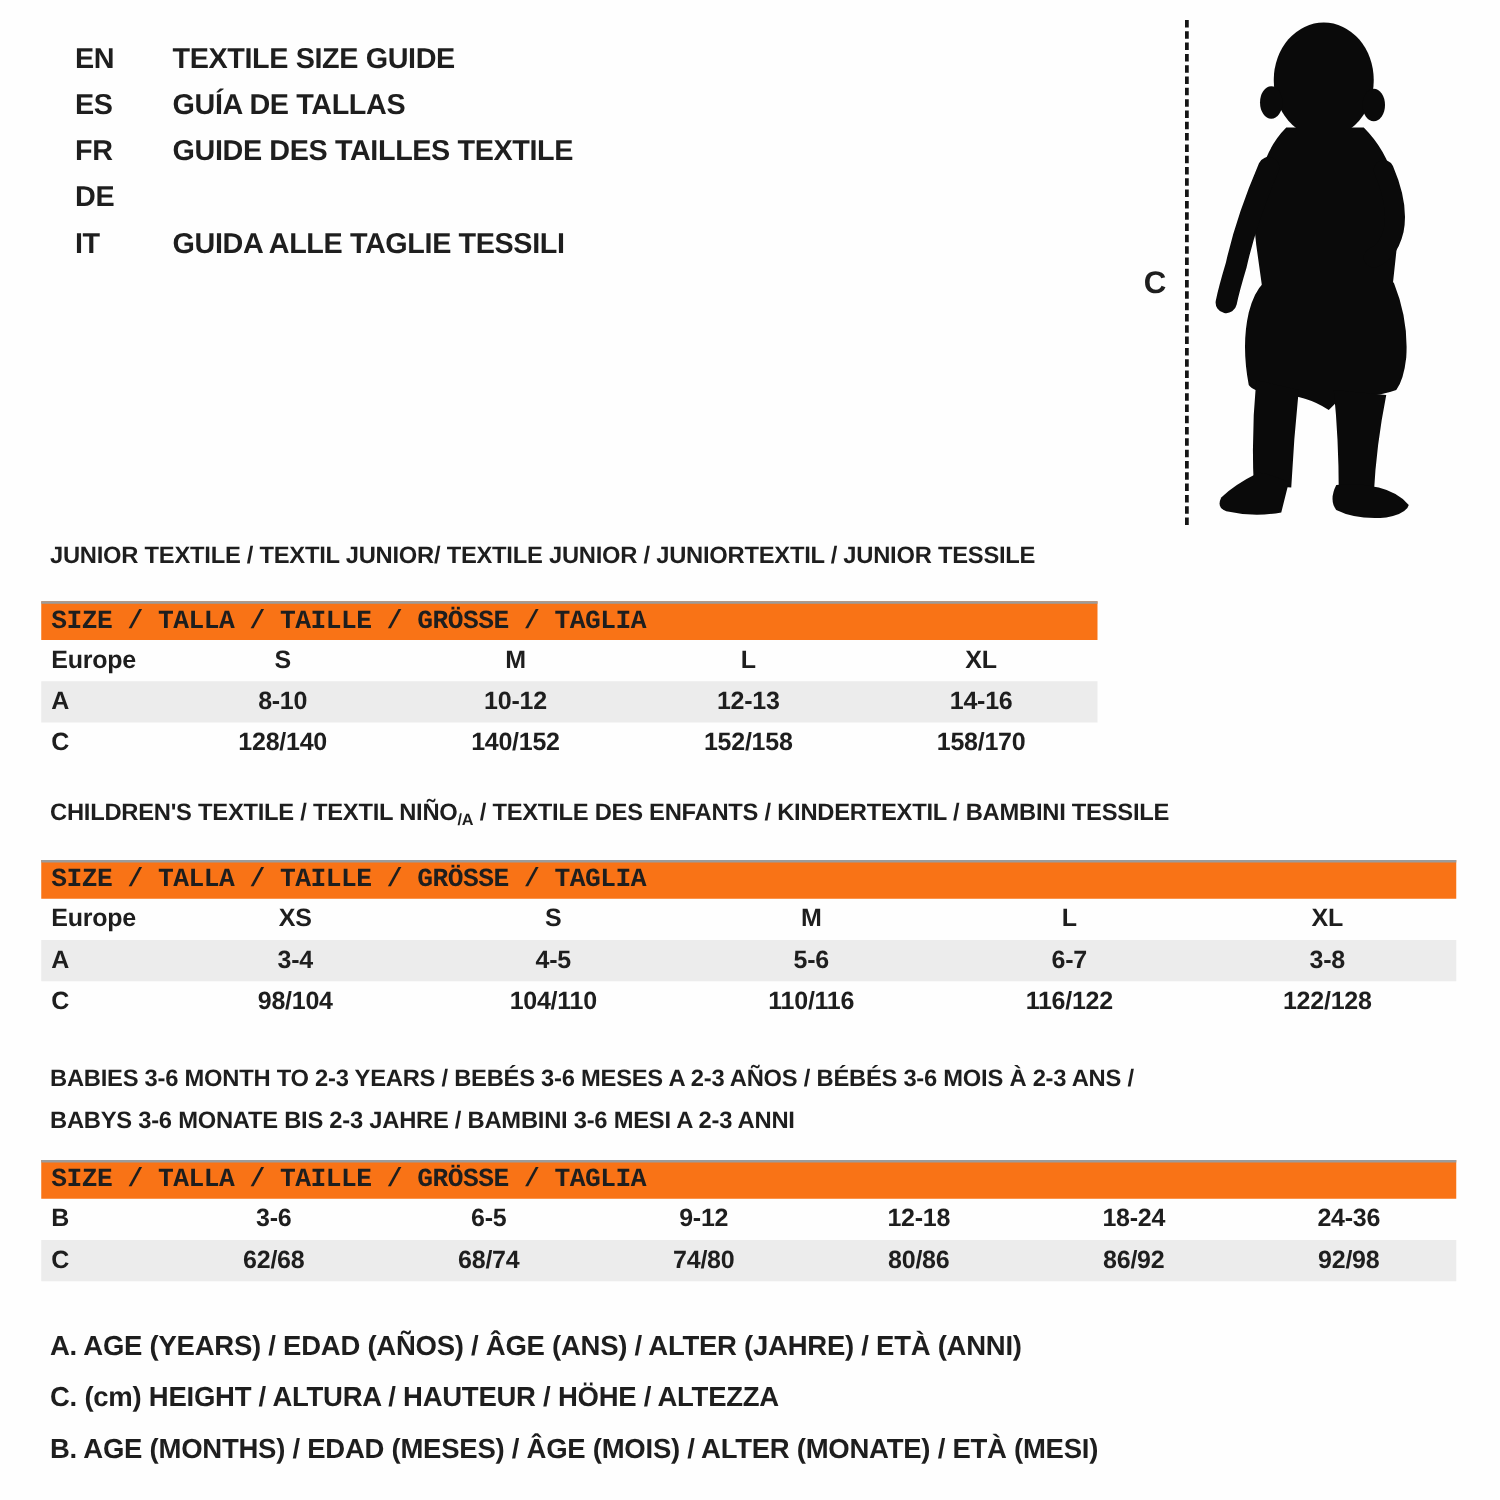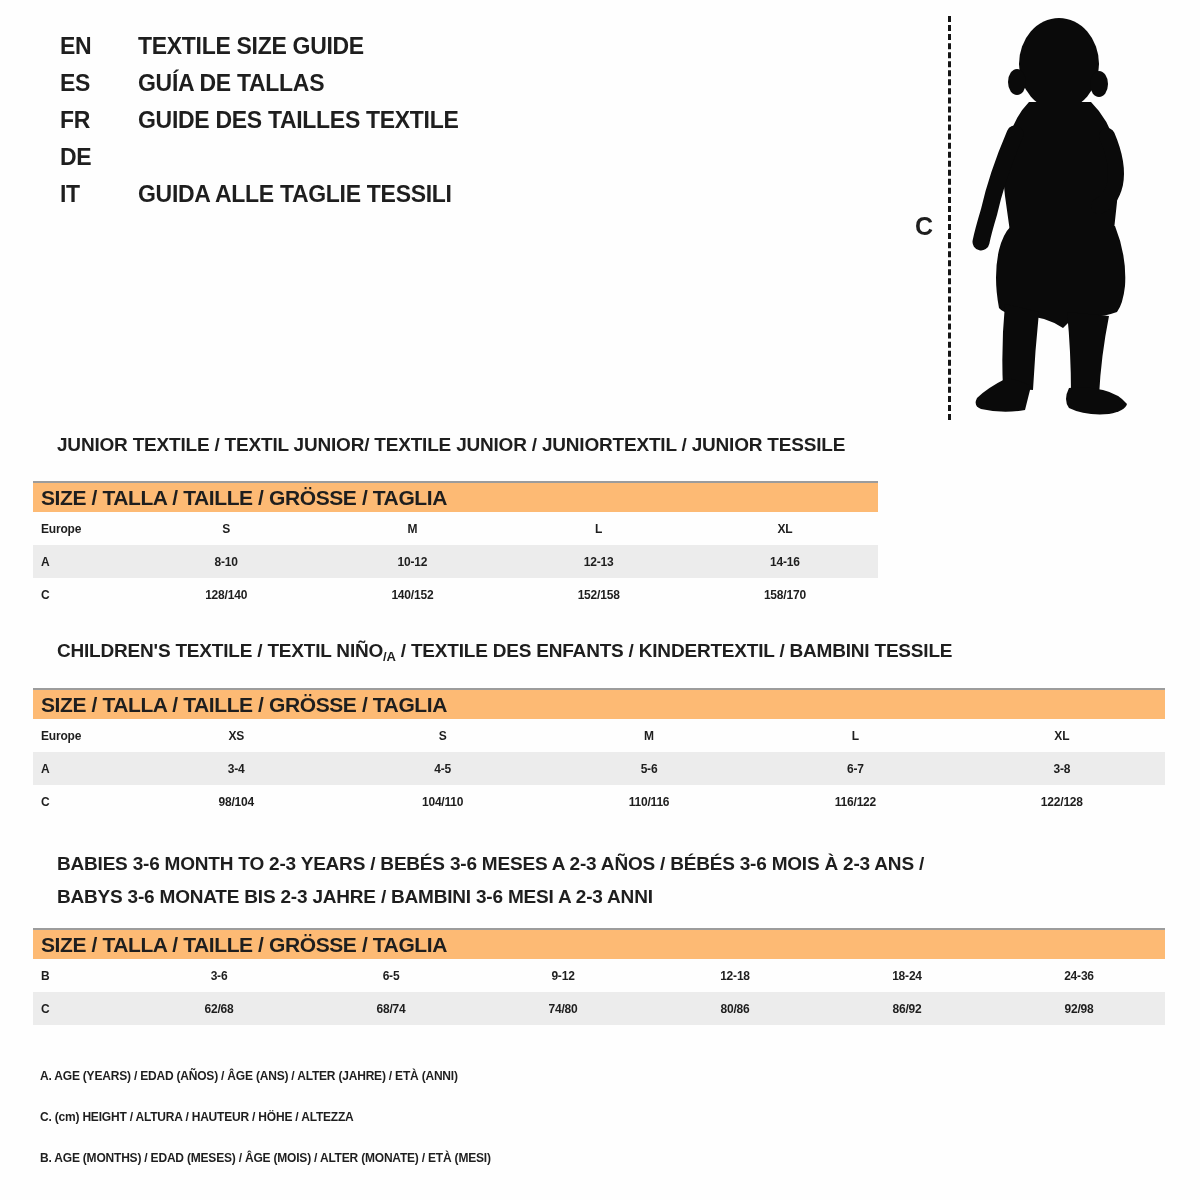--- a/index.html
+++ b/index.html
@@ -19,44 +19,44 @@
   .lang-code { width:78px; }
 
   
   .figure { position:absolute; left:905px; top:14px; width:240px; height:414px; }
   .measure-label { position:absolute; left:10px; top:198px; font-size:25px; }
   .measure-line { position:absolute; left:43px; top:2px; height:404px; width:0;
                   border-left:3px dashed #151515; }
   .silhouette { position:absolute; left:62px; top:0; }
 
   
-  .section-title { position:absolute; left:40px; font-size:19px; letter-spacing:-0.2px; white-space:nowrap;margin-left:17px; }
+  .section-title { position:absolute; left:40px; font-size:19px; letter-spacing:-0.2px; white-space:nowrap; }
   .title-junior   { top:434px; }
   .title-children { top:640px;text-align:center; }
   .title-babies   { top:847px; line-height:33px; }
   .sub-small { font-size:13px; vertical-align:-4px; letter-spacing:-0.2px; }
 
   
   .size-table { position:absolute; left:33px; }
   .t-junior   { top:481px; width:845px; }
   .t-children { top:688px; width:1132px; }
   .t-babies   { top:928px; width:1132px; }
   .thead {
     box-sizing:border-box; height:31px;
-    background:#fdba74; border-top:2px solid #9c9c9c;
+    background:#f97316; border-top:2px solid #9c9c9c;
     font-size:21px; line-height:29px; padding-left:8px;
-    letter-spacing:-0.4px; white-space:nowrap;
+    letter-spacing:-0.4px; white-space:nowrap;font-family:Liberation Mono, monospace;
   }
-  .trow { display:flex; height:33px; align-items:center; font-size:12px; letter-spacing:-0.2px; }
+  .trow { display:flex; height:33px; align-items:center; font-size:20px; letter-spacing:-0.2px; }
   .trow.alt { background:#ececec; }
   .tlabel { width:100px; padding-left:8px; box-sizing:border-box; }
   .tcell { flex:1; text-align:center; }
 
   
-  .legend { position:absolute; left:40px; top:1056px; font-size:12px; letter-spacing:-0.2px; }
+  .legend { position:absolute; left:40px; top:1056px; font-size:22px; letter-spacing:-0.2px; }
   .legend-line { line-height:41px; white-space:nowrap; }
 </style>
 </head>
 <body>
 
 <div class="lang">
   <div class="lang-row">
     <span class="lang-code">EN</span>
     <span class="lang-label">TEXTILE SIZE GUIDE</span>
   </div>

